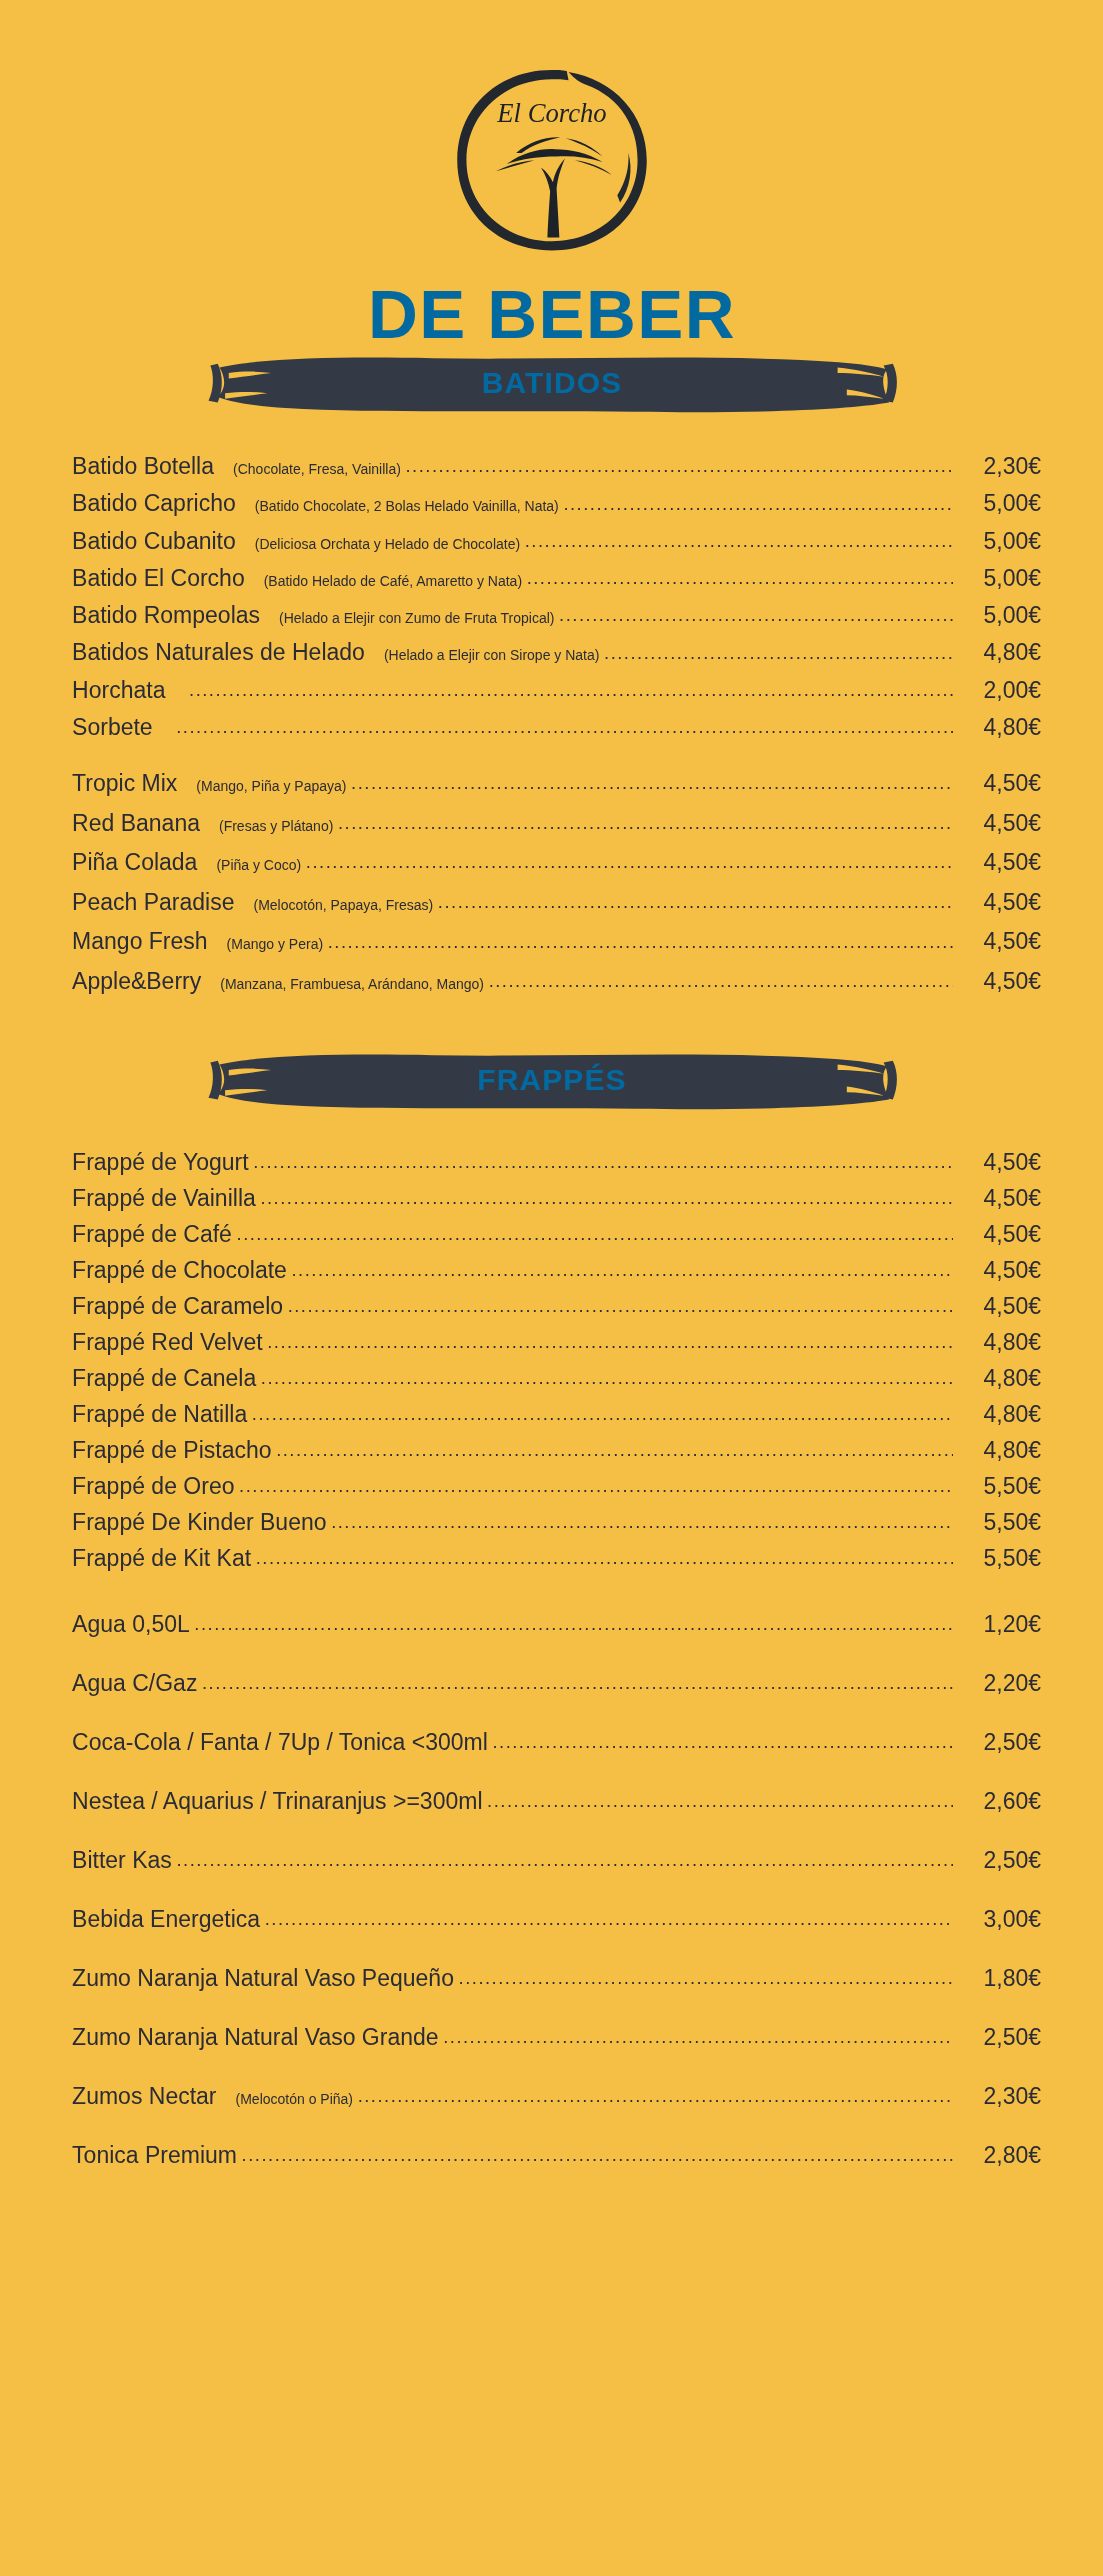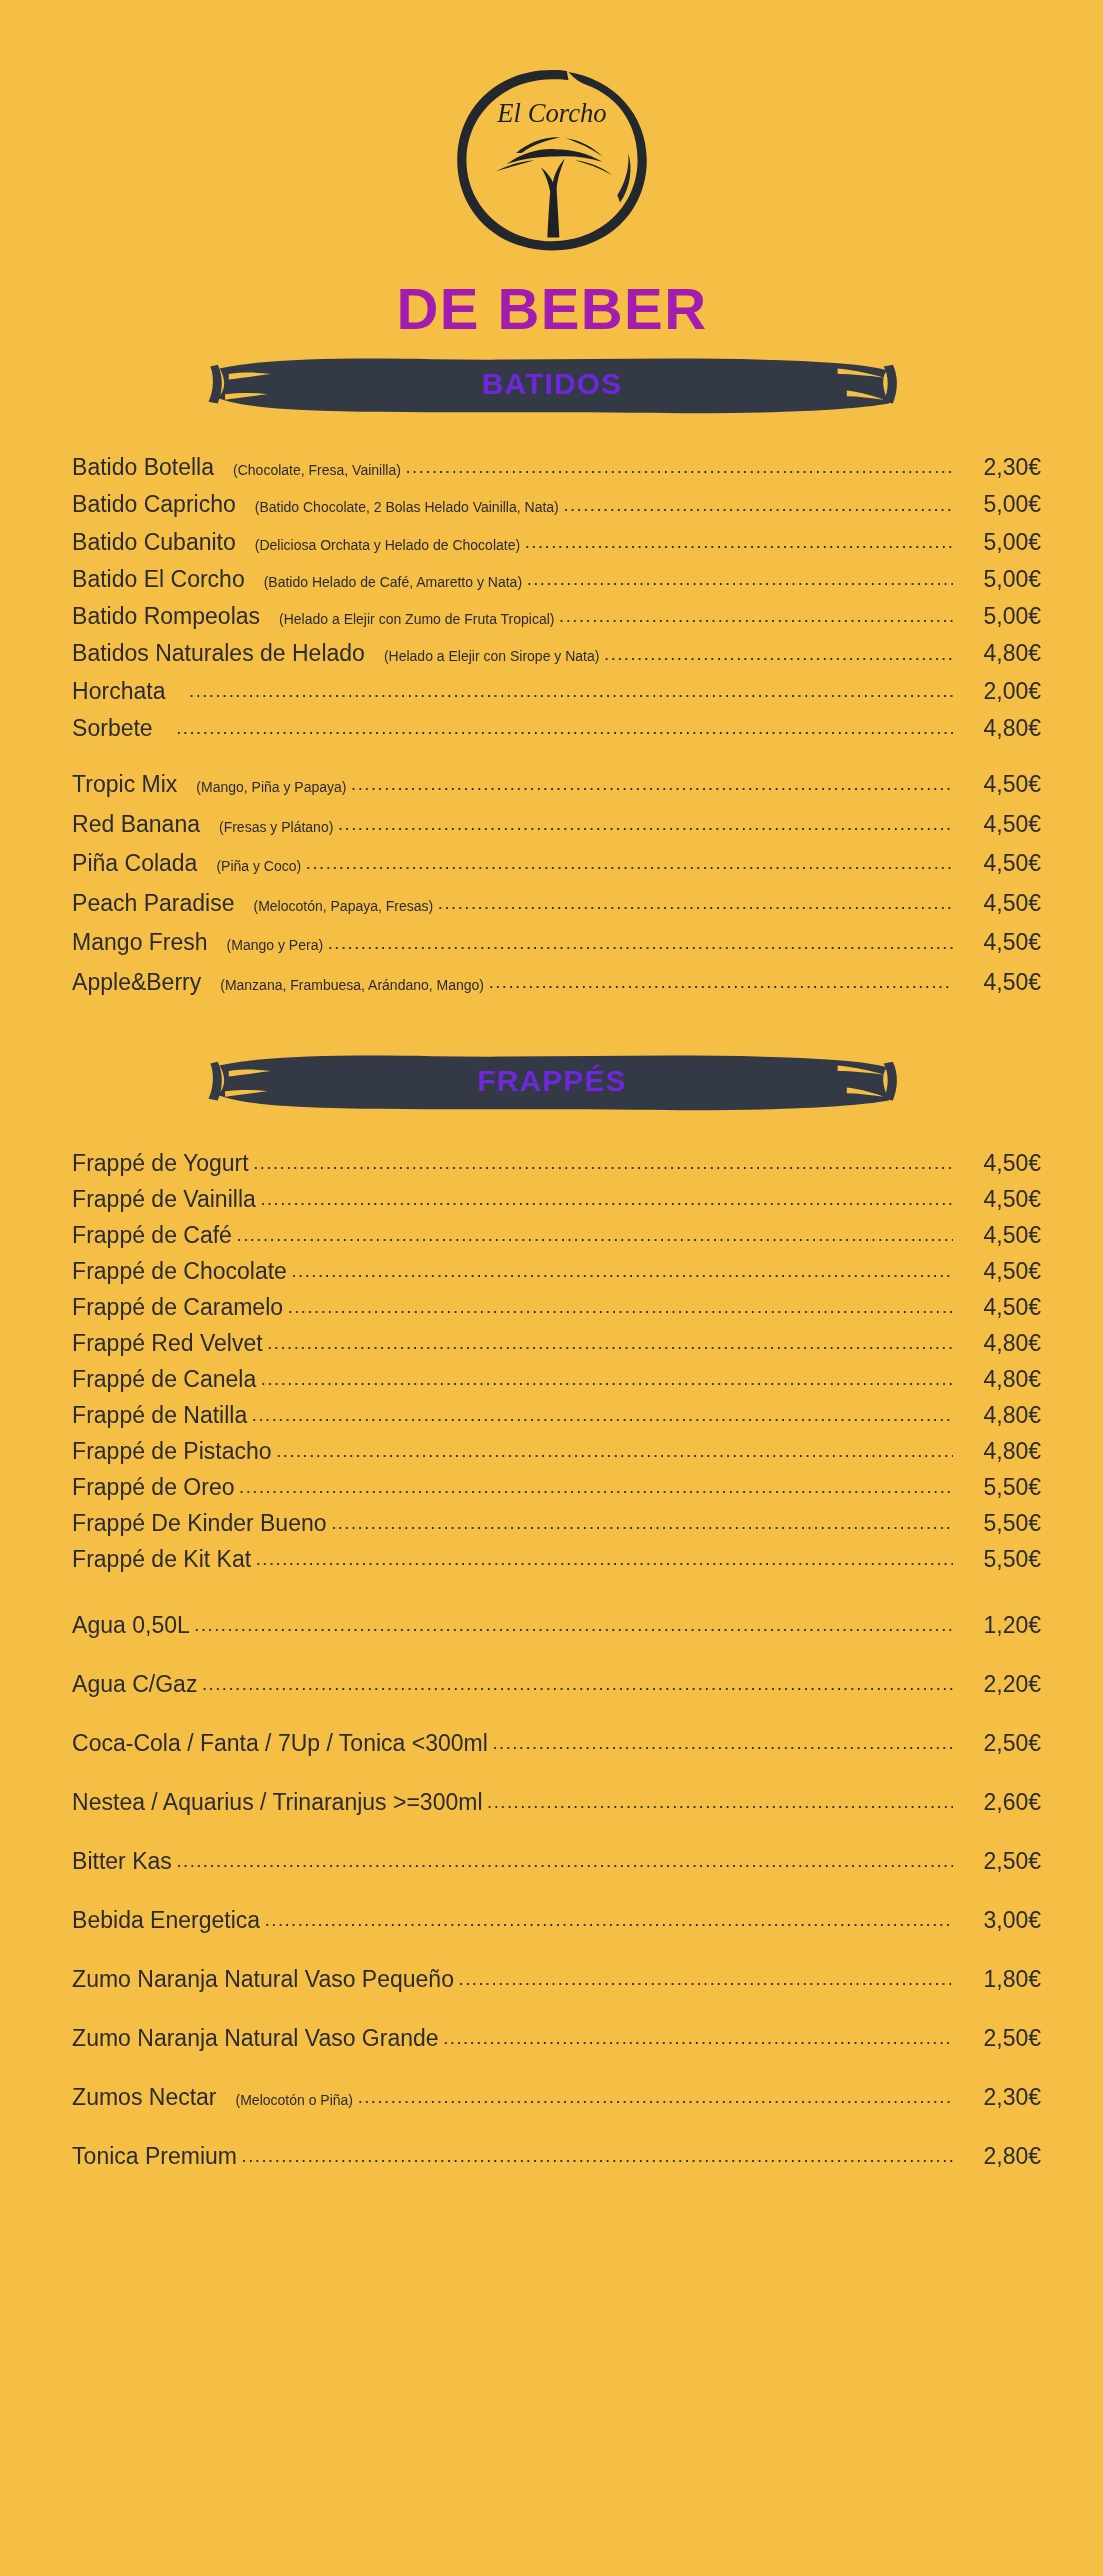--- a/index.html
+++ b/index.html
@@ -29,26 +29,26 @@
   .logo {
     position: relative;
     width: 230px;
     height: 212px;
   }
   .logo svg { display: block; }
 
   
   .main-title {
     text-align: center;
-    font-size: 58px;
+    font-size: 69px;
     font-weight: bold;
     letter-spacing: 1.4px;
-    color: #a21caf;
+    color: #0369a1;
     margin-top: 11px;
-    margin-bottom: 12px;
+    margin-bottom: 0;
     line-height: 1;
     font-family: "Liberation Sans", sans-serif;
   }
 
   
   .section { width: 1104px; }
   .banner-wrap {
     display: flex;
     justify-content: center;
     position: relative;
@@ -65,21 +65,21 @@
     height: 72px;
   }
   .banner-label {
     position: absolute;
     left: 0; top: 0;
     width: 699px;
     height: 72px;
     display: flex;
     align-items: center;
     justify-content: center;
-    color: #6d28d9;
+    color: #0369a1;
     font-size: 30px;
     font-weight: bold;
     letter-spacing: 1.1px;
     padding-bottom: 3.7px;
   }
 
   
   .items {
     width: 993px;
     margin: 0 auto;

